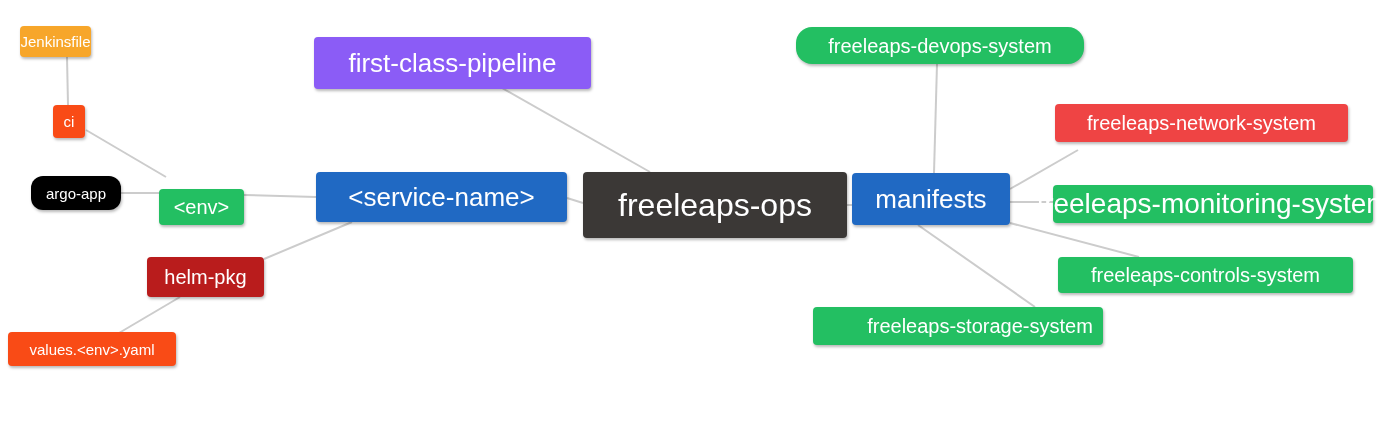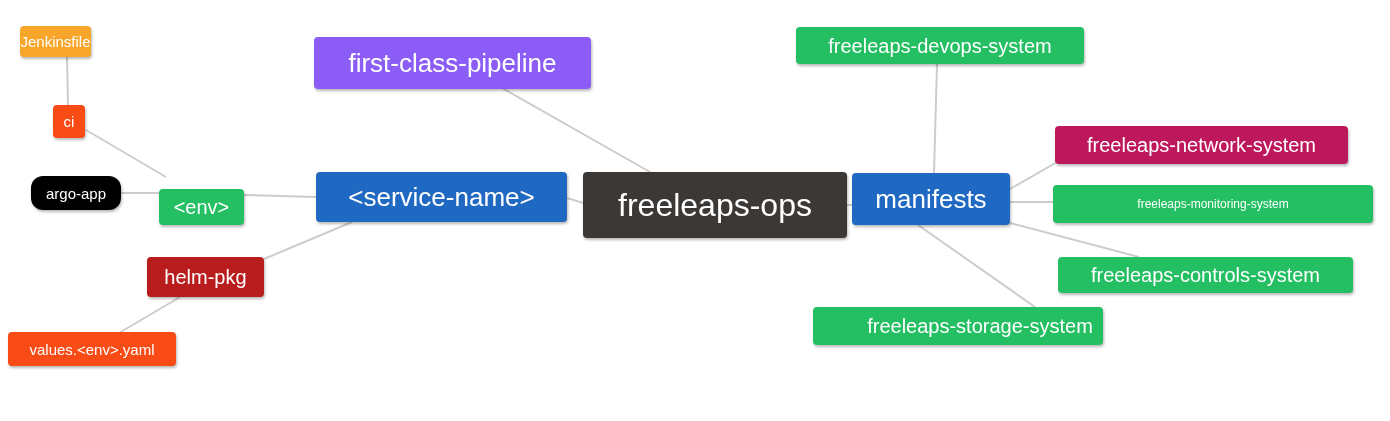--- a/index.html
+++ b/index.html
@@ -83,27 +83,27 @@
     </div>
     <div class="node" style="left: 316px; top: 172px; width: 251px; height: 50px; background: rgb(32, 105, 195); font-size: 26px;">
       <span class="label">&lt;service-name&gt;</span>
     </div>
     <div class="node" style="left: 583px; top: 172px; width: 264px; height: 66px; background: rgb(59, 56, 54); font-size: 32px;">
       <span class="label">freeleaps-ops</span>
     </div>
     <div class="node" style="left: 852px; top: 173px; width: 158px; height: 52px; background: rgb(32, 105, 195); font-size: 26px;">
       <span class="label">manifests</span>
     </div>
-    <div class="node" style="left: 796px; top: 27px; width: 288px; height: 37px; background: rgb(35, 191, 98); font-size: 20px;">
+    <div class="node" style="left: 796px; top: 27px; width: 288px; height: 37px; background: rgb(35, 191, 98); font-size: 20px; border-radius: 16px;">
       <span class="label">freeleaps-devops-system</span>
     </div>
-    <div class="node" style="left: 1055px; top: 126px; width: 293px; height: 38px; background: #be185d; font-size: 20px;">
+    <div class="node" style="left: 1055px; top: 104px; width: 293px; height: 38px; background: #ef4444; font-size: 20px;">
       <span class="label">freeleaps-network-system</span>
     </div>
-    <div class="node" style="left: 1053px; top: 185px; width: 320px; height: 38px; background: rgb(35, 191, 98); font-size: 12px;">
+    <div class="node" style="left: 1053px; top: 185px; width: 320px; height: 38px; background: rgb(35, 191, 98); font-size: 28px;">
       <span class="label">freeleaps-monitoring-system</span>
     </div>
     <div class="node" style="left: 1058px; top: 257px; width: 295px; height: 36px; background: rgb(35, 191, 98); font-size: 20px;">
       <span class="label">freeleaps-controls-system</span>
     </div>
     <div class="node" style="left: 813px; top: 307px; width: 290px; height: 38px; background: rgb(35, 191, 98); font-size: 20px; padding-left: 44px;">
       <span class="label">freeleaps-storage-system</span>
     </div>
   </div>
 

